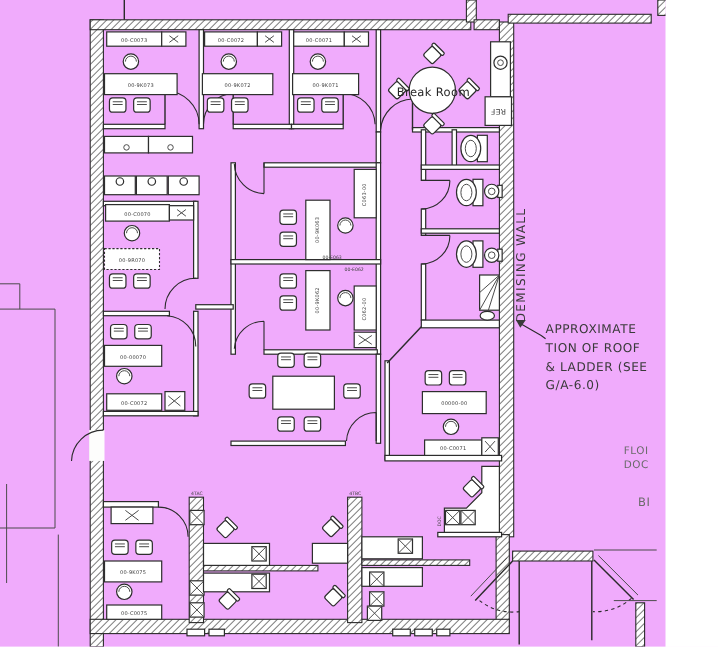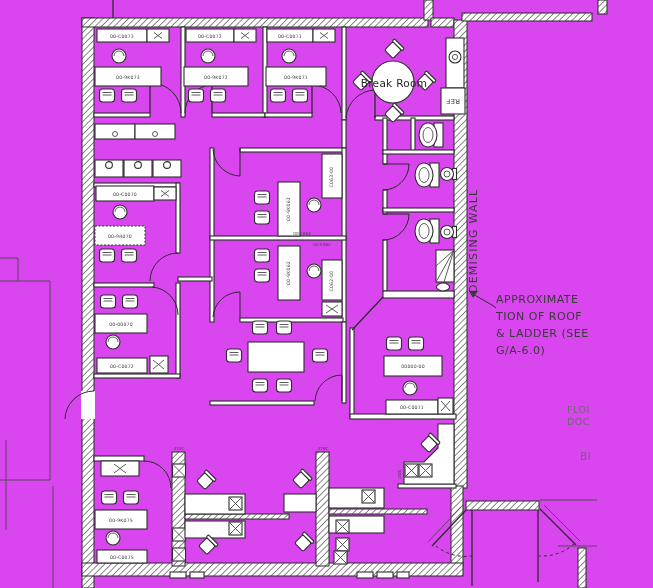--- a/index.html
+++ b/index.html
@@ -1,16 +1,16 @@
 <!DOCTYPE html>
 <html><head>
 <meta charset="utf-8">
 <style>
   html,body{margin:0;padding:0;background:#ffffff;}
-  .stage{position:relative;width:653px;height:588px;background:#d946ef;overflow:hidden;
+  .stage{position:relative;width:605px;height:588px;background:#f0abfc;overflow:hidden;
          font-family:"DejaVu Sans",sans-serif;}
   svg{display:block}
   .w   {fill:url(#hatch);stroke:#2b2b2b;stroke-width:1;}
   .iw  {fill:#ffffff;stroke:#2b2b2b;stroke-width:1.1;}
   .ln  {stroke:#2b2b2b;stroke-width:1.3;fill:none;}
   .thin{stroke:#4a4a4a;stroke-width:0.9;fill:none;}
   .f   {fill:#ffffff;stroke:#2e2e2e;stroke-width:1.1;}
   .fd  {fill:#ffffff;stroke:#2e2e2e;stroke-width:1;stroke-dasharray:2,1.6;}
   .arc {fill:none;stroke:#2b2b2b;stroke-width:1;}
   .dash{stroke-dasharray:3,3;}

